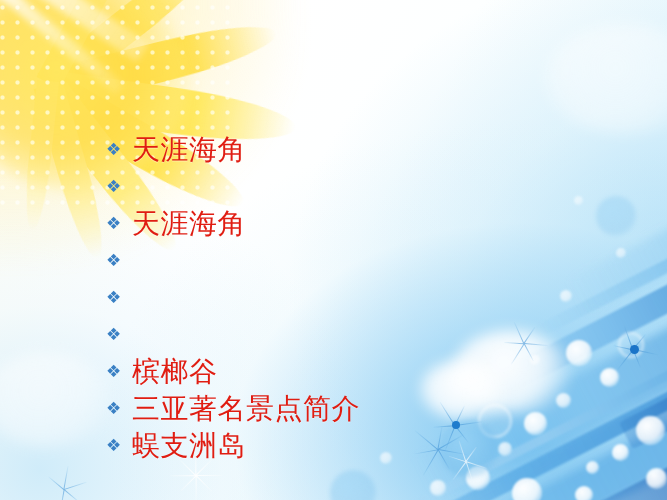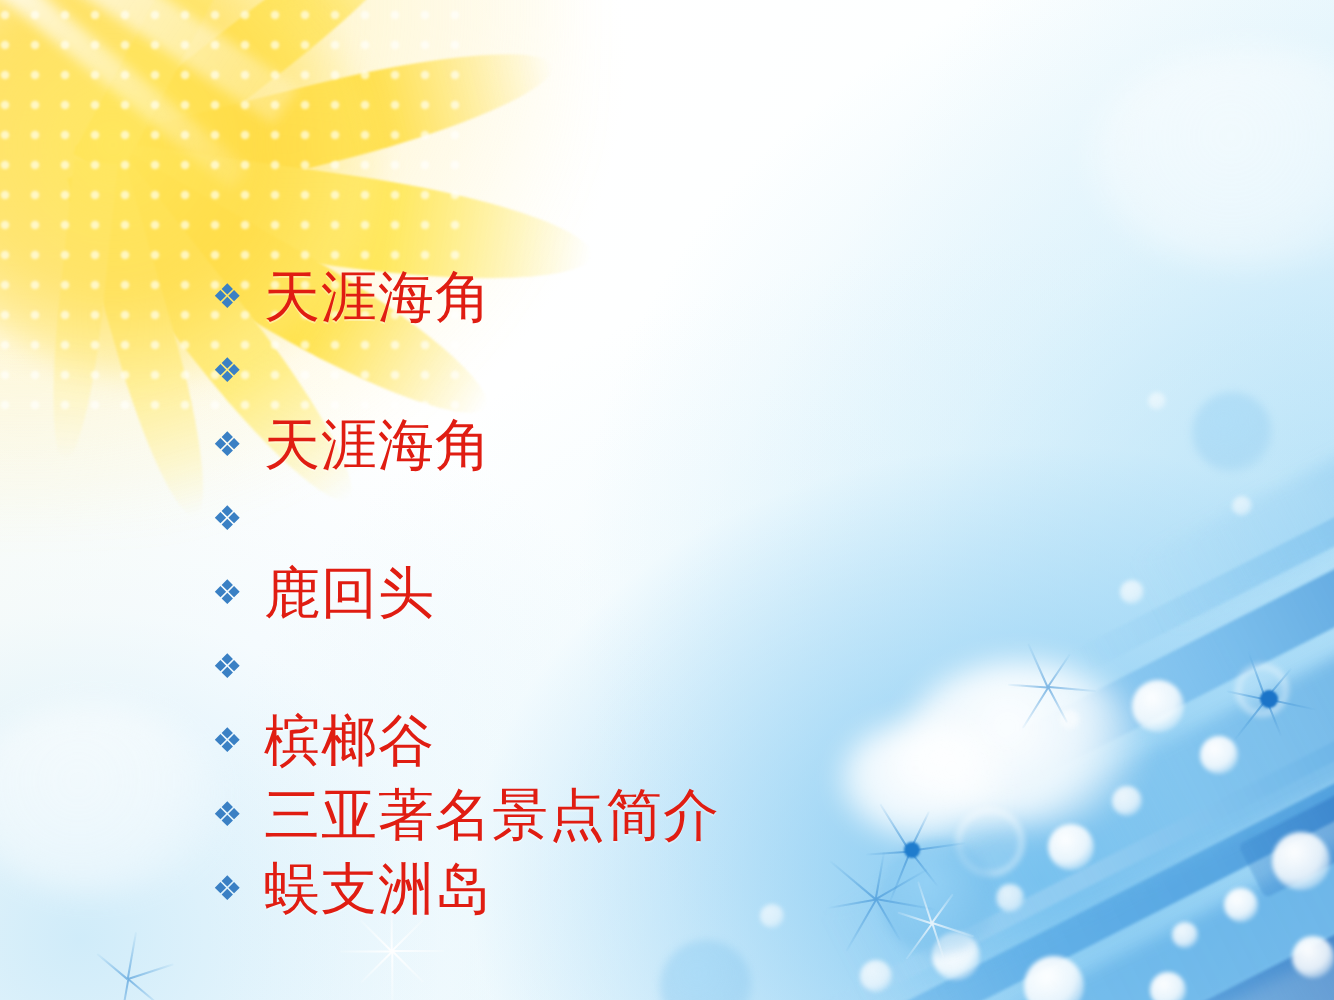--- a/index.html
+++ b/index.html
@@ -330,21 +330,20 @@
       </li>
       <li>
         <span class="bullet-mark">❖</span>
         <span class="bullet-text">天涯海角</span>
       </li>
       <li>
         <span class="bullet-mark">❖</span>
       </li>
       <li>
         <span class="bullet-mark">❖</span>
-        <span class="bullet-text">鹿回头</span>
       </li>
       <li>
         <span class="bullet-mark">❖</span>
       </li>
       <li>
         <span class="bullet-mark">❖</span>
         <span class="bullet-text">槟榔谷</span>
       </li>
       <li>
         <span class="bullet-mark">❖</span>

